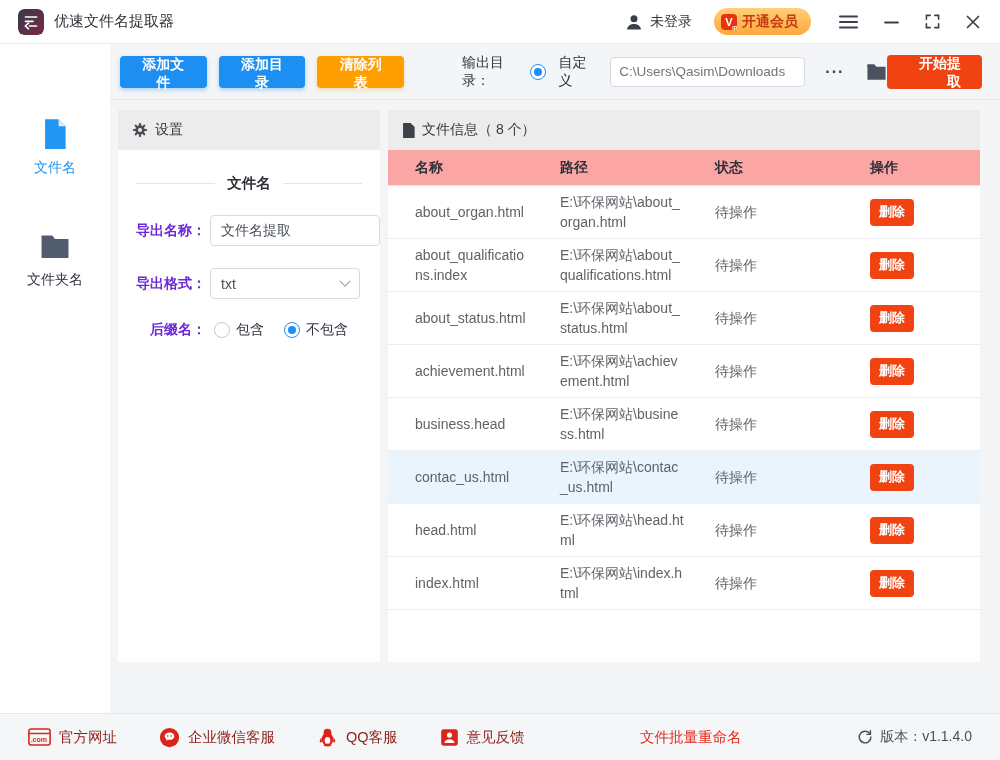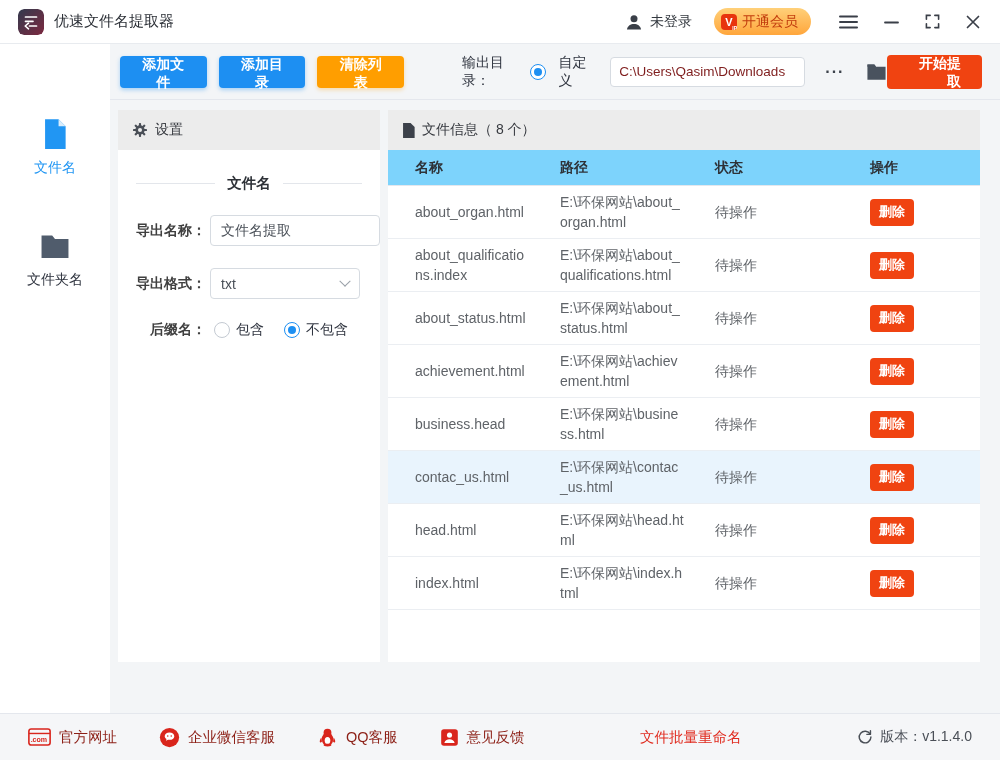--- a/index.html
+++ b/index.html
@@ -10,21 +10,21 @@
   
   .titlebar { height:44px; background:#fff; border-bottom:1px solid #e8ebef; display:flex; align-items:center; padding:0 20px 0 18px; flex:0 0 auto; }
   .app-icon { width:26px; height:26px; border-radius:6px; flex:0 0 auto; }
   .app-title { margin-left:10px; font-size:15px; color:#2b2f36; }
   .tb-right { margin-left:auto; display:flex; align-items:center; }
   .login { display:flex; align-items:center; gap:6px; }
   .login-text { font-size:14px; color:#32373e; }
   .vip-btn { margin-left:22px; height:27px; border-radius:14px; background:linear-gradient(180deg,#ffd079,#ffa63c); display:flex; align-items:center; gap:5px; padding:0 13px 0 7px; cursor:pointer; }
   .vip-badge { width:16px; height:16px; border-radius:4px; background:#e8330e; color:#fff; font-size:11px; font-weight:bold; display:flex; align-items:center; justify-content:center; position:relative; }
   .vip-badge i { position:absolute; right:0px; bottom:-1px; font-style:normal; font-size:5px; font-weight:bold; }
-  .vip-label { font-size:14px; font-weight:normal; color:#c23c0d; }
+  .vip-label { font-size:14px; font-weight:bold; color:#c23c0d; }
   .winctl { display:flex; align-items:center; gap:26px; margin-left:28px; }
   .winctl .ctl { cursor:pointer; display:flex; align-items:center; justify-content:center; }
 
   
   .app-body { flex:1 1 auto; display:flex; background:#f3f5f7; min-height:0; }
   .sidebar { width:110px; background:#fff; flex:0 0 auto; padding-top:73px; display:flex; flex-direction:column; align-items:center; gap:52px; }
   .side-item { display:flex; flex-direction:column; align-items:center; gap:8px; cursor:pointer; }
   .side-item .lbl { font-size:14px; color:#303540; }
   .side-item.active .lbl { color:#2196f3; }
 
@@ -34,45 +34,45 @@
   .btn.blue { background:#1d8ff2; box-shadow:0 2px 4px rgba(29,143,242,.35); }
   .btn.orange { background:#ff9e00; box-shadow:0 2px 4px rgba(255,158,0,.3); }
   .btn.red { background:#f04311; height:34px; padding:0 21px; }
   .toolbar .btn + .btn { margin-left:12px; }
   .outdir { display:flex; align-items:center; margin-left:58px; gap:12px; }
   .outdir-label { font-size:14px; color:#303540; }
   .radio { width:16px; height:16px; border-radius:50%; border:1px solid #c4cad2; background:#fff; position:relative; flex:0 0 auto; cursor:pointer; }
   .radio.on { border:1.5px solid #1d8ff2; }
   .radio.on::after { content:""; position:absolute; left:50%; top:50%; width:8px; height:8px; margin:-4px 0 0 -4px; border-radius:50%; background:#1d8ff2; }
   .radio-label { font-size:14px; color:#303540; }
-  .path-input { width:200px; height:30px; border:1px solid #d6dbe1; border-radius:4px; padding:0 8px; font-size:13.5px; color:#7f1d1d; background:#fff; font-family:inherit; margin-left:6px; }
+  .path-input { width:200px; height:30px; border:1px solid #d6dbe1; border-radius:4px; padding:0 8px; font-size:13.5px; color:#737373; background:#fff; font-family:inherit; margin-left:6px; }
   .more-btn { font-size:16px; font-weight:bold; color:#3c424b; letter-spacing:1px; background:none; border:none; cursor:pointer; margin-left:8px; }
   .folder-tool { margin-left:10px; cursor:pointer; display:flex; }
   .start-btn { margin-left:auto;text-align:right; }
 
   
   .panels { height:552px; margin:10px 20px 0 8px; display:flex; gap:8px; flex:0 0 auto; min-height:0; }
   .panel { background:#fff; display:flex; flex-direction:column; min-height:0; }
   .panel-header { height:40px; background:#ececec; display:flex; align-items:center; padding:0 14px; gap:7px; flex:0 0 auto; }
   .panel-header .ph-text { font-size:14px; color:#36393f; }
 
   .settings { width:262px; flex:0 0 auto; }
   .sec-divider { display:flex; align-items:center; gap:12px; margin:24px 18px 0; }
   .sec-divider .line { flex:1; height:1px; background:#e3e6eb; }
   .sec-divider .sec-title { font-size:14.5px; font-weight:bold; color:#2e3238; }
   .form-row { display:flex; align-items:center; margin:22px 0 0 0; }
-  .form-label { width:88px; text-align:right; font-size:14px; font-weight:bold; color:#404040; flex:0 0 auto; }
+  .form-label { width:88px; text-align:right; font-size:14px; font-weight:bold; color:#6d28d9; flex:0 0 auto; }
   .text-input { width:170px; height:31px; border:1px solid #d6dbe1; border-radius:4px; padding:0 10px; font-size:14px; color:#4a5058; background:#fff; font-family:inherit; margin-left:4px; }
   .select-box { width:150px; height:31px; border:1px solid #d6dbe1; border-radius:4px; padding:0 10px; font-size:14px; color:#4a5058; background:#fff; margin-left:4px; display:flex; align-items:center; cursor:pointer; }
   .chevron { margin-left:auto; width:8px; height:8px; border-right:1.5px solid #99a0a8; border-bottom:1.5px solid #99a0a8; transform:rotate(45deg) translate(-2px,-2px); }
   .radio-group { display:flex; align-items:center; gap:6px; margin-left:8px; }
   .radio-group .gap { width:8px; }
 
   .filepanel { flex:1 1 auto; min-width:0; }
-  .thead { height:36px; background:#7dd3fc; border-bottom:1px solid #e4e7ed; display:grid; grid-template-columns:145px 155px 155px 1fr; align-items:center; padding-left:27px; flex:0 0 auto;font-family:Liberation Serif, serif; }
+  .thead { height:36px; background:#fca5a5; border-bottom:1px solid #e4e7ed; display:grid; grid-template-columns:145px 155px 155px 1fr; align-items:center; padding-left:27px; flex:0 0 auto;font-family:Liberation Serif, serif; }
   .thead .th { font-size:14px; font-weight:bold; color:#2e3238; }
   .tbody { overflow:hidden; }
   .trow { display:grid; grid-template-columns:145px 155px 155px 1fr; align-items:center; padding:6px 0 6px 27px; border-bottom:1px solid #ebeef2; background:#fff; }
   .trow.hl { background:#e9f4fd; }
   .td { font-size:14px; color:#5f6368; line-height:20px; word-break:break-all; padding-right:30px; }
   .del-btn { width:44px; height:27px; border:none; border-radius:4px; background:#f04311; color:#fff; font-size:13px; font-weight:bold; cursor:pointer; font-family:inherit; }
 
   
   .footer { height:47px; flex:0 0 auto; border-top:1px solid #e4e7ed; background:#f5f6f8; display:flex; align-items:center; padding:0 28px; }
   .flink { display:flex; align-items:center; gap:8px; cursor:pointer; }

